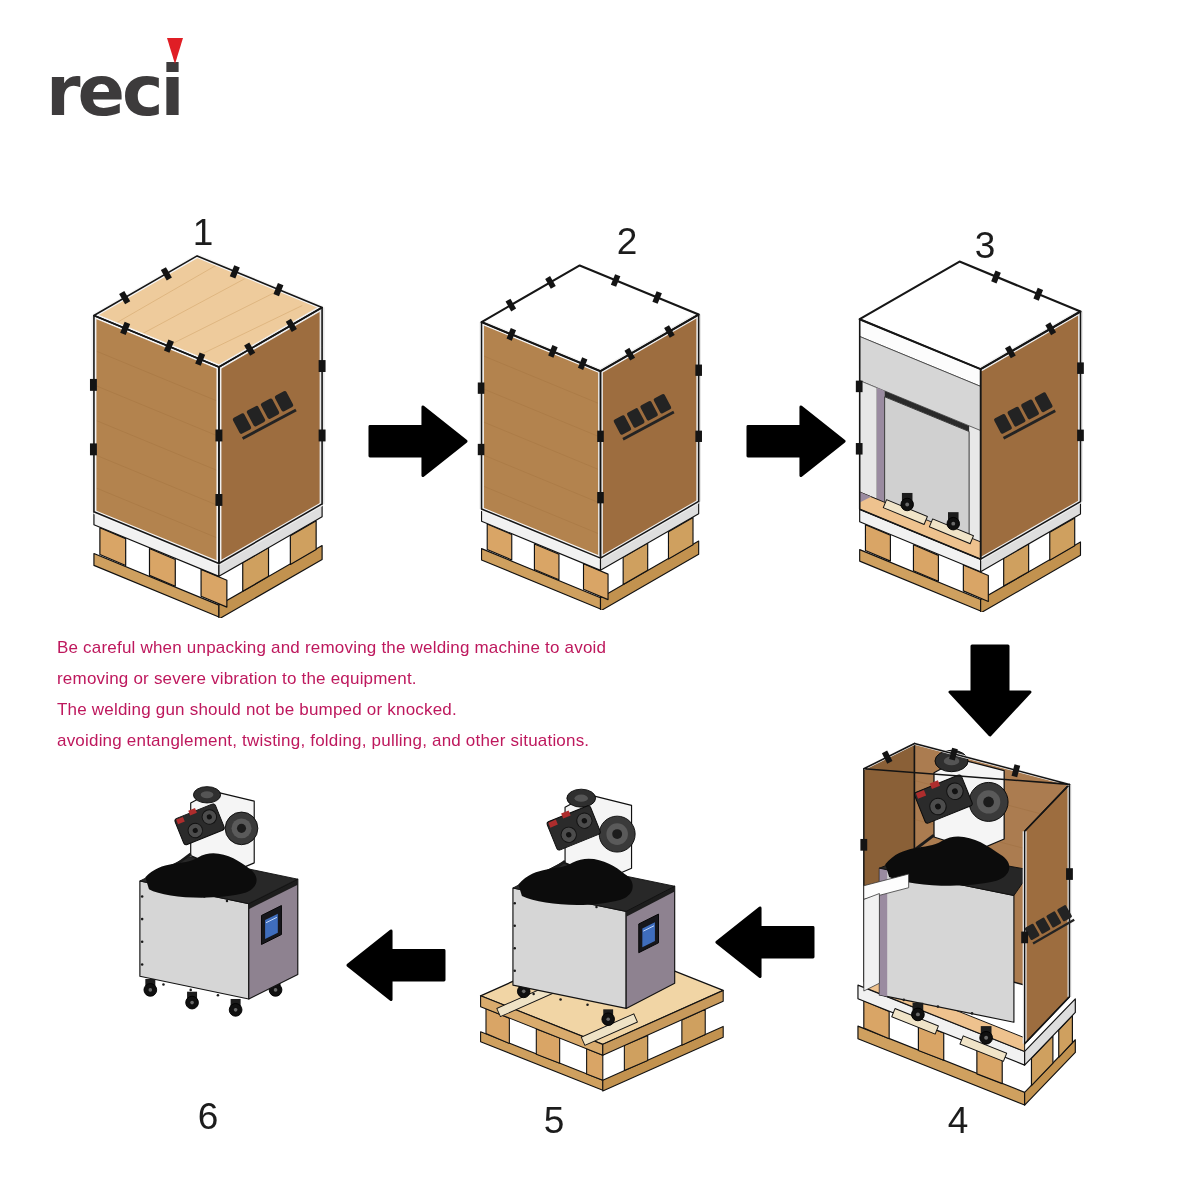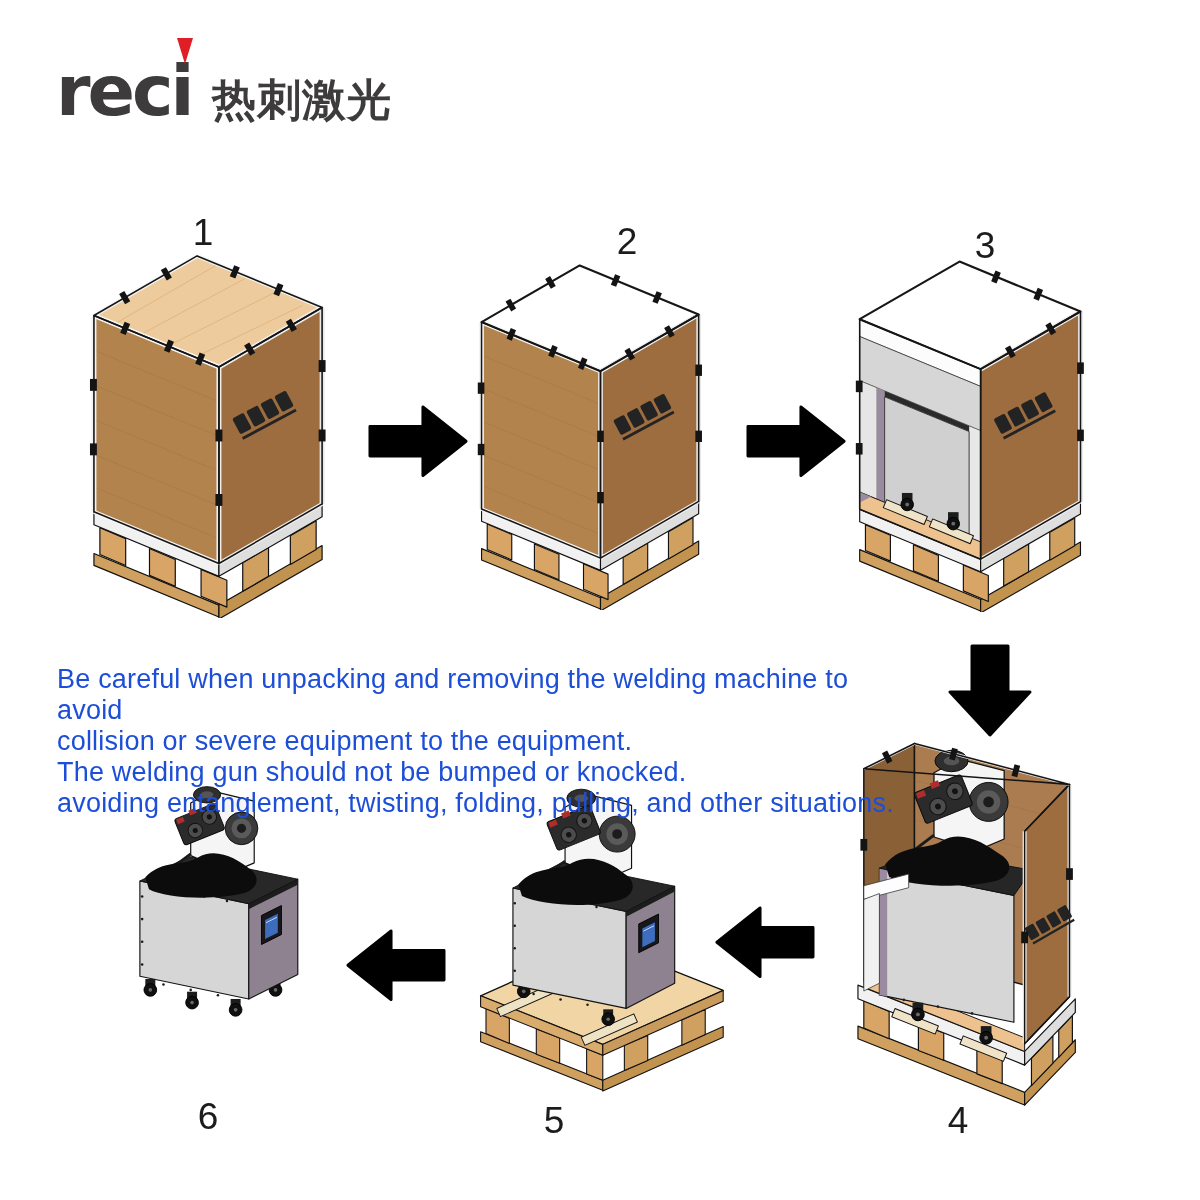--- a/index.html
+++ b/index.html
@@ -1,35 +1,34 @@
 <!DOCTYPE html>
 <html><head>
 <meta charset="utf-8">
 <style>
   html,body{margin:0;padding:0;background:#fff;}
   .canvas{position:relative;width:1200px;height:1200px;background:#fff;overflow:hidden;font-family:"Liberation Sans",sans-serif;}
   .fig{position:absolute;}
   .fig svg{display:block;width:100%;height:100%;}
   .arrow{position:absolute;}
   .stepnum{position:absolute;width:40px;text-align:center;font-size:37px;color:#1c1c1c;font-family:"Liberation Sans",sans-serif;}
-  .caution{position:absolute;left:57px;top:664px;width:845px;font-size:27px;line-height:31px;color:#1d4ed8;letter-spacing:.2px;}
-  .logo{position:absolute;left:12px;top:0;width:420px;height:150px;text-align:center;}
+  .caution{position:absolute;left:57px;top:632px;width:845px;font-size:17px;line-height:31px;color:#be185d;letter-spacing:.2px;}
+  .logo{position:absolute;left:2px;top:0;width:420px;height:150px;text-align:center;}
   .logo-brand{position:absolute;left:44px;top:56px;font-size:70px;font-weight:bold;color:#3d3b3c;letter-spacing:-3px;line-height:1;font-family:"DejaVu Sans",sans-serif;}
   .logo-wedge{position:absolute;left:165px;top:38px;width:0;height:0;border-left:8px solid transparent;border-right:8px solid transparent;border-top:26px solid #e01e25;}
   .logo-cn{position:absolute;left:200px;top:78px;font-size:44px;font-weight:bold;color:#3d3b3c;letter-spacing:1px;line-height:1;font-family:"DejaVu Sans",sans-serif;}
 </style>
 </head>
 <body>
 
 <div class="canvas">
 
   <div class="logo">
     <span class="logo-brand">reci</span>
     <span class="logo-wedge"></span>
-    <span class="logo-cn">热刺激光</span>
   </div>
 
   <div class="stepnum" style="left:183px;top:212px;">1</div>
   <div class="stepnum" style="left:607px;top:221px;">2</div>
   <div class="stepnum" style="left:965px;top:225px;">3</div>
   <div class="stepnum" style="left:938px;top:1100px;">4</div>
   <div class="stepnum" style="left:534px;top:1100px;">5</div>
   <div class="stepnum" style="left:188px;top:1096px;">6</div>
 
   <div class="fig" style="left:86px;top:246px;width:248px;height:372px;">
@@ -496,18 +495,18 @@
       </svg>
   </div>
   <div class="arrow" style="left:344px;top:927px;width:102px;height:79px;">
     <svg viewBox="0 0 104 80">
         <polygon points="102,24 48,24 48,4 4,39 48,74 48,54 102,54" fill="#000" stroke="#000" stroke-width="3" stroke-linejoin="round"></polygon>
       </svg>
   </div>
 
   <div class="caution">
     <div>Be careful when unpacking and removing the welding machine to avoid</div>
-    <div>collision or severe equipment to the equipment.</div>
+    <div>removing or severe vibration to the equipment.</div>
     <div>The welding gun should not be bumped or knocked.</div>
     <div>avoiding entanglement, twisting, folding, pulling, and other situations.</div>
   </div>
 
 </div>
 
 </body></html>

